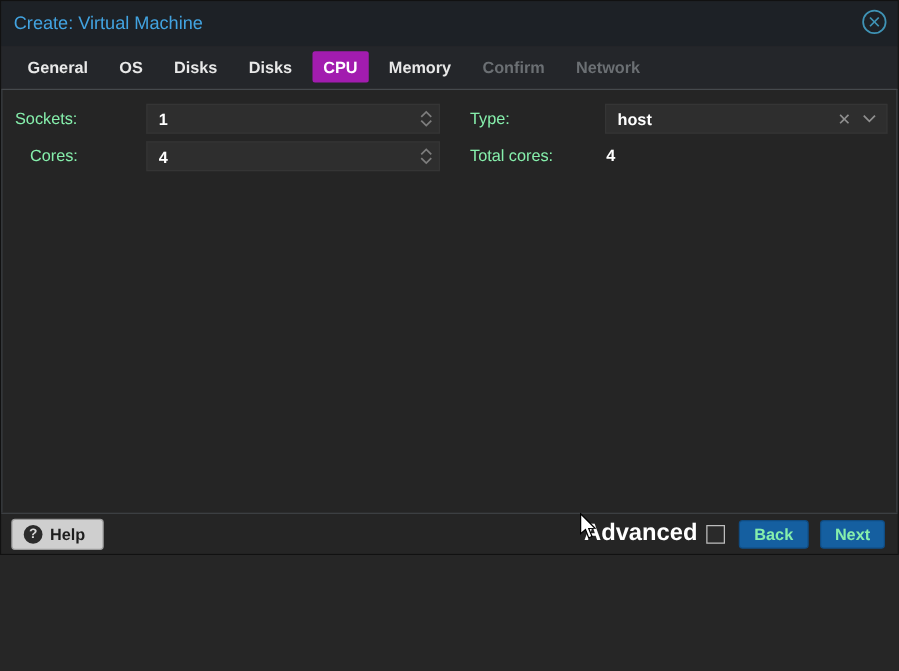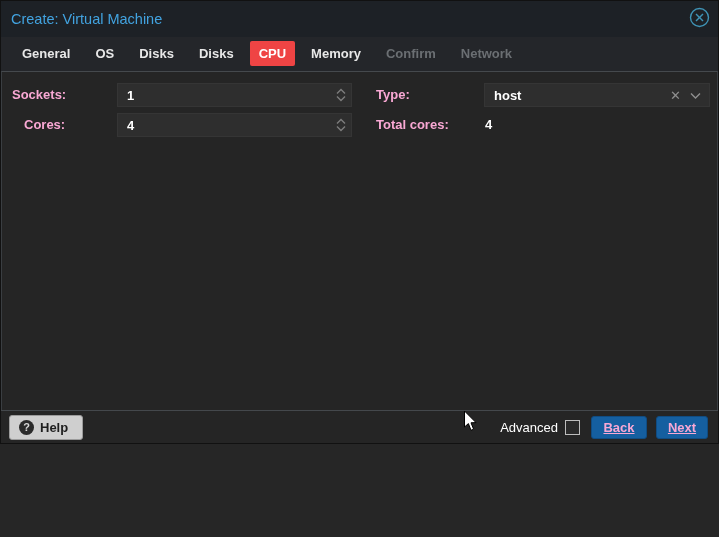--- a/index.html
+++ b/index.html
@@ -47,36 +47,36 @@
     color: #e8e8e8;
     font-size: 13px;
     font-weight: 700;
     padding: 5px 9px;
     border-radius: 2px;
     cursor: pointer;
     background: transparent;
     border: none;
     font-family: "Liberation Sans", sans-serif;
   }
-  .tab.active { background: #ef4444; color: #ffffff; }
+  .tab.active { background: #a21caf; color: #ffffff; }
   .tab.disabled { color: #6b6f73; cursor: default; }
   
   .body-panel {
     flex: 1 1 auto;
     position: relative;
     background: #252525;
     border-top: 1px solid #45494d;
     border-left: 1px solid #3a3e42;
     border-right: 1px solid #3a3e42;
   }
   .field-label {
     position: absolute;
-    color: #f9a8d4;
-    font-size: 13px;
-    font-weight: 700;
+    color: #86efac;
+    font-size: 13px;
+    font-weight: 400;
     line-height: 24px;
   }
   .spin-field, .combo-field {
     position: absolute;
     height: 24px;
     background: #2e2e2e;
     border: 1px solid #353535;
     display: flex; align-items: center;
   }
   .field-value {
@@ -137,42 +137,41 @@
     background: #2b2b2b;
     color: #d8d8d8;
     font-size: 11px;
     font-weight: 700;
     display: flex; align-items: center; justify-content: center;
     line-height: 1;
   }
   .footer-spacer { flex: 1 1 auto; }
   .advanced-label {
     color: #ffffff;
-    font-size: 13px;
-    font-weight: 400;
+    font-size: 19px;
+    font-weight: 700;
     margin-right: 7px;
   }
   .advanced-checkbox {
     width: 15px; height: 15px;
     border: 1px solid #bdbdbd;
     background: #2a2a2a;
     margin-right: 11px;
     cursor: pointer;
   }
   .btn-blue {
     background: #155fa0;
     border: 1px solid #104c82;
     border-radius: 3px;
-    color: #f9a8d4;
+    color: #86efac;
     font-size: 13px;
     font-weight: 700;
     height: 23px;
     cursor: pointer;
     font-family: "Liberation Sans", sans-serif;
-    text-decoration: underline;
   }
   .btn-back { width: 56px; margin-right: 9px; }
   .btn-next { width: 52px; }
   
   .cursor {
     position: absolute;
     left: 461px; top: 338px;
     width: 15px; height: 22px;
     pointer-events: none;
     z-index: 50;

